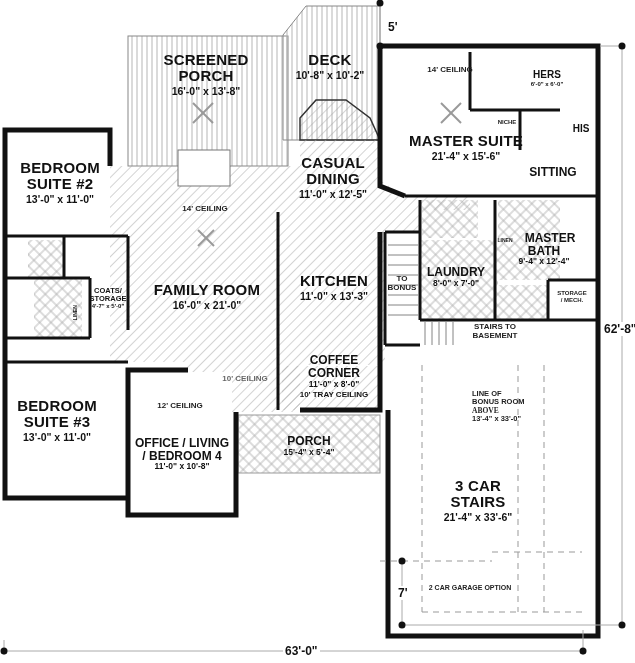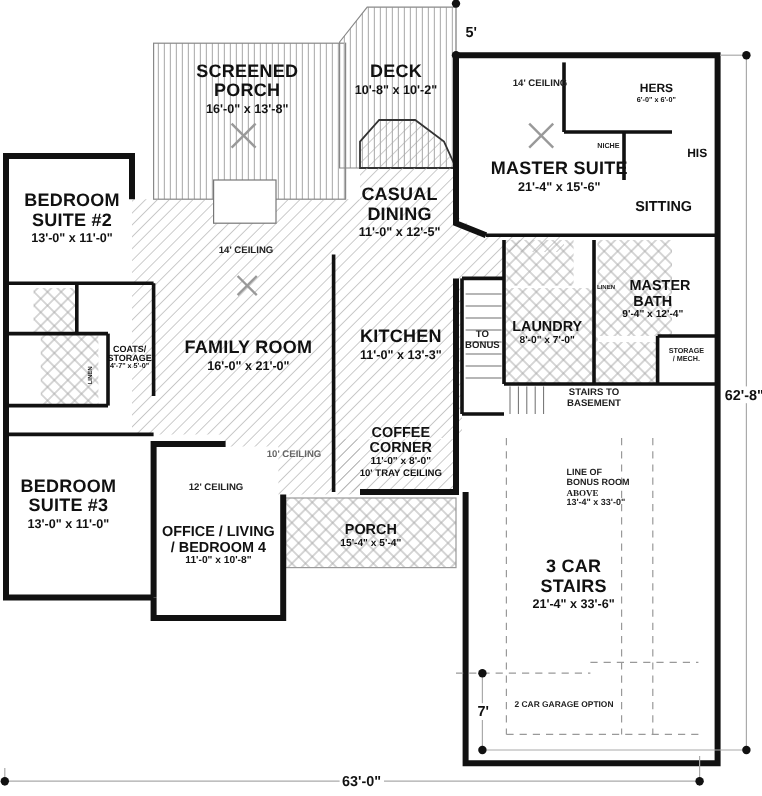--- a/index.html
+++ b/index.html
@@ -244,21 +244,21 @@
 <div class="lbl" style="left:309px;top:435px;">
   <span style="font-size:12px;display:block;">PORCH</span>
   <span style="font-size:8.5px;display:block;">15'-4" x 5'-4"</span>
 </div>
 <div class="note" style="left:472px;top:390px;text-align:left;transform:none;font-size:7.5px;">
   <span style="display:block;">LINE OF</span>
   <span style="display:block;">BONUS ROOM</span>
   <span style="display:block;font-family:Liberation Serif, serif;">ABOVE</span>
   <span style="display:block;">13'-4" x 33'-0"</span>
 </div>
-<div class="lbl" style="left:478px;top:465px;text-align:center;">
+<div class="lbl" style="left:478px;top:478px;text-align:center;">
   <span class="name">3 CAR</span>
   <span class="name">STAIRS</span>
   <span class="dim">21'-4" x 33'-6"</span>
 </div>
 <div class="note" style="left:470px;top:584px;font-size:7px;">2 CAR GARAGE OPTION</div>
 <div class="odim" style="left:396px;top:586px;">7'</div>
 
 <div class="odim" style="left:283px;top:644px;">63'-0"</div>
 <div class="odim" style="left:602px;top:322px;">62'-8"</div>
 <div class="odim" style="left:386px;top:20px;">5'</div>

